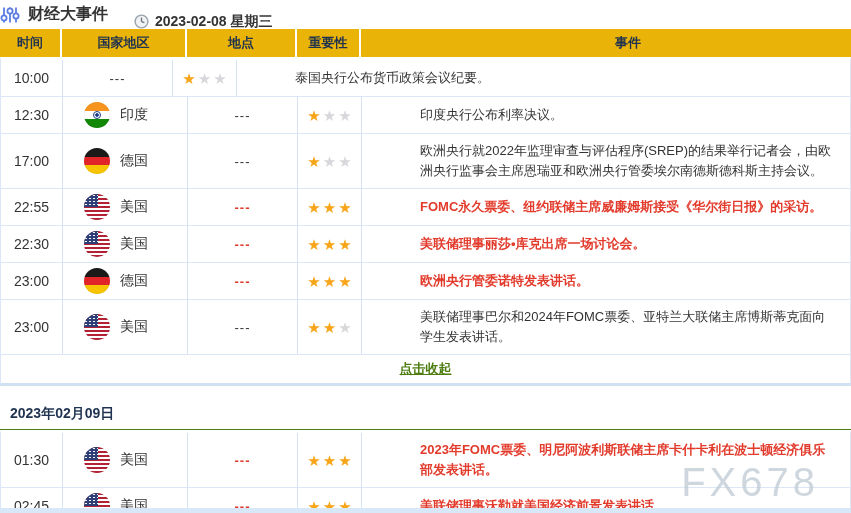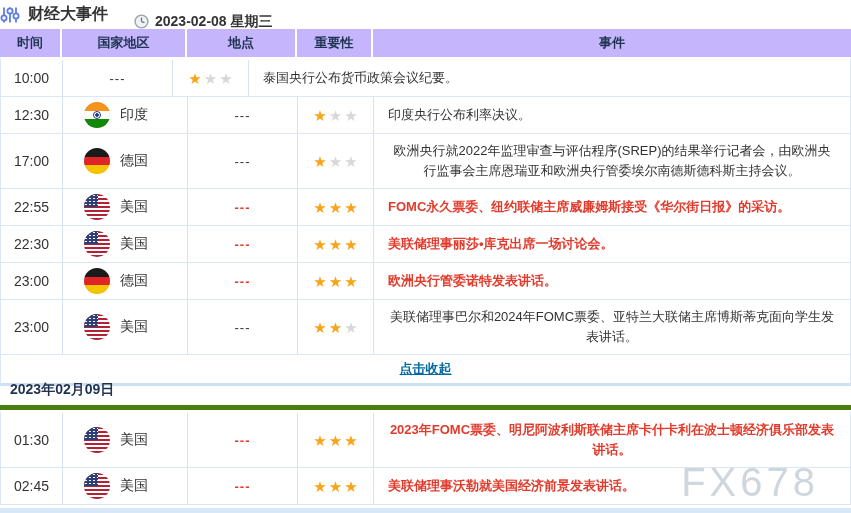--- a/index.html
+++ b/index.html
@@ -7,37 +7,37 @@
   body { font-family:"Liberation Sans","DejaVu Sans",sans-serif; color:#333; }
   .page { position:relative; width:851px; height:513px; background:#fff; overflow:hidden; }
 
   
   .titlebar { height:29px; display:flex; align-items:center; padding-left:0; }
   .titlebar .app-title { font-size:16px; font-weight:bold; color:#333; margin-left:8px; }
   .titlebar .date-wrap { display:flex; align-items:center; margin-left:26px;margin-top:14px; }
   .titlebar .cur-date { font-size:14px; font-weight:bold; color:#333; margin-left:6px; }
 
   
-  .thead { display:flex; height:28px; background:#c4b5fd; }
+  .thead { display:flex; height:28px; background:#eab308; }
   .thead .hcell { display:flex; align-items:center; justify-content:center;
                   font-size:13px; font-weight:bold; color:#1f3350; border-right:2px solid #fff; }
   .thead .hcell:last-child { border-right:none; }
 
   .c-time   { width:62px;  flex:none; }
   .c-country{ width:125px; flex:none; }
   .c-loc    { width:110px; flex:none; }
-  .c-stars  { width:76px;  flex:none; }
-  .c-event  { flex:1; }
+  .c-stars  { width:64px;  flex:none; }
+  .c-event  { flex:1;margin-left:44px; }
 
   .tbody { border-left:1px solid #dbe7f6; border-right:1px solid #dbe7f6; border-top:3px solid #fff; }
 
   
   .row { display:flex; align-items:stretch; border-bottom:1px solid #dbe7f6; min-height:37px; }
   .cell { display:flex; align-items:center; justify-content:center; border-right:1px solid #d5e3f5;
-          font-size:13px; color:#333;text-align:center; }
+          font-size:13px; color:#333; }
   .cell.c-event { border-right:none; justify-content:flex-start; padding:7px 14px; line-height:20px; }
   .cell.c-time { font-size:14px; }
   .cell.c-country { justify-content:flex-start; padding-left:21px; font-size:14px; }
   .cell.c-loc { letter-spacing:1px; }
   .country-name { margin-left:10px; }
   .row.hl .c-loc, .row.hl .c-event { color:#e23b2c; font-weight:bold; }
 
   
   .star { font-size:15px; color:#d8d8dc; margin:0 1px; line-height:1; }
   .star.on { color:#f9a51a; }
@@ -50,25 +50,25 @@
   .flag-india::after { content:""; position:absolute; left:50%; top:50%; width:6px; height:6px;
           margin:-4px 0 0 -4px; border:1px solid #1a3b8b; border-radius:50%; background:radial-gradient(circle,#1a3b8b 1.5px,transparent 2px); }
   .flag-germany { background:linear-gradient(to bottom,#1a1a1a 0 33%,#e02428 33% 67%,#f6c500 67% 100%); }
   .flag-usa { background:repeating-linear-gradient(to bottom,#b22234 0 2px,#fff 2px 4px); }
   .flag-usa::after { content:""; position:absolute; left:0; top:0; width:14px; height:13px; background-color:#2e3f77;
           background-image:radial-gradient(circle,rgba(255,255,255,.95) .7px,transparent 1.1px); background-size:4px 3px; }
 
   
   .collapse-row { height:31px; display:flex; align-items:center; justify-content:center;
                   border-bottom:3px solid #cfe0f3; border-left:1px solid #dbe7f6; border-right:1px solid #dbe7f6; }
-  .collapse-link { font-size:13px; font-weight:bold; color:#0369a1; text-decoration:underline; cursor:pointer; }
-
-  
-  .date-header { height:24px; display:flex; align-items:flex-end; padding:0 0 6px 10px;
-                 font-size:14px; font-weight:bold; color:#1f3350; border-bottom:5px solid #4d7c0f; }
+  .collapse-link { font-size:13px; font-weight:bold; color:#4d7c0f; text-decoration:underline; cursor:pointer; }
+
+  
+  .date-header { height:44px; display:flex; align-items:flex-end; padding:0 0 6px 10px;
+                 font-size:14px; font-weight:bold; color:#1f3350; border-bottom:1px solid #4d7c0f; }
 
   
   .bottom-strip { position:absolute; left:0; bottom:0; width:100%; height:5px; background:#d9e8f9; }
 
   
   .watermark { position:absolute; right:32px; top:460px; font-size:40px; letter-spacing:4px;
                color:#c3ccd6; opacity:.8; pointer-events:none; }
 </style>
 </head>
 <body>

